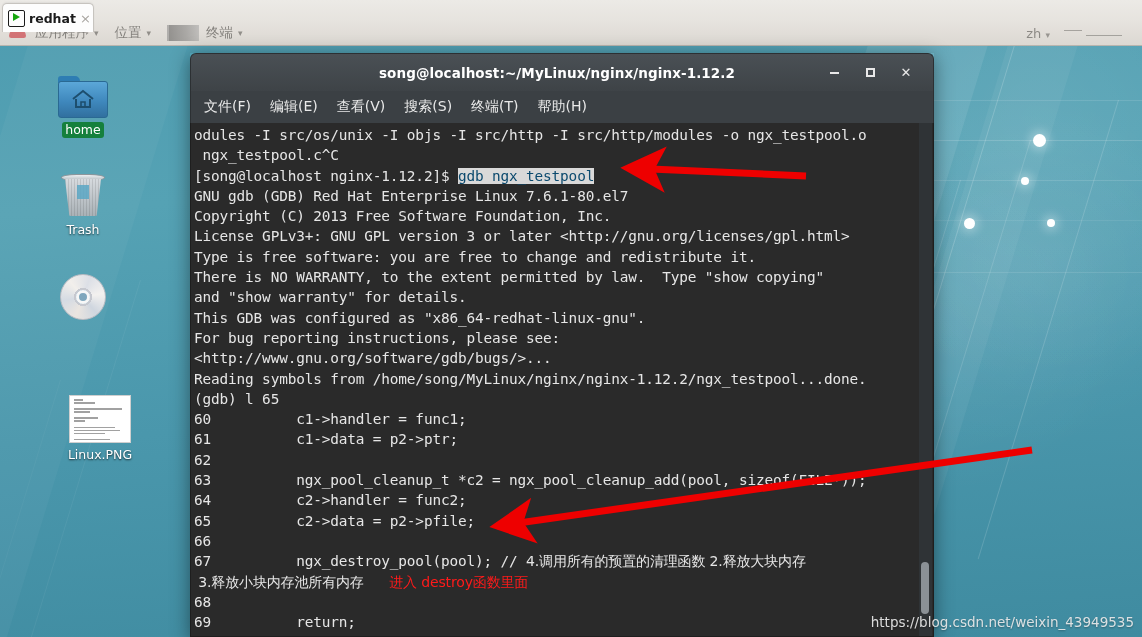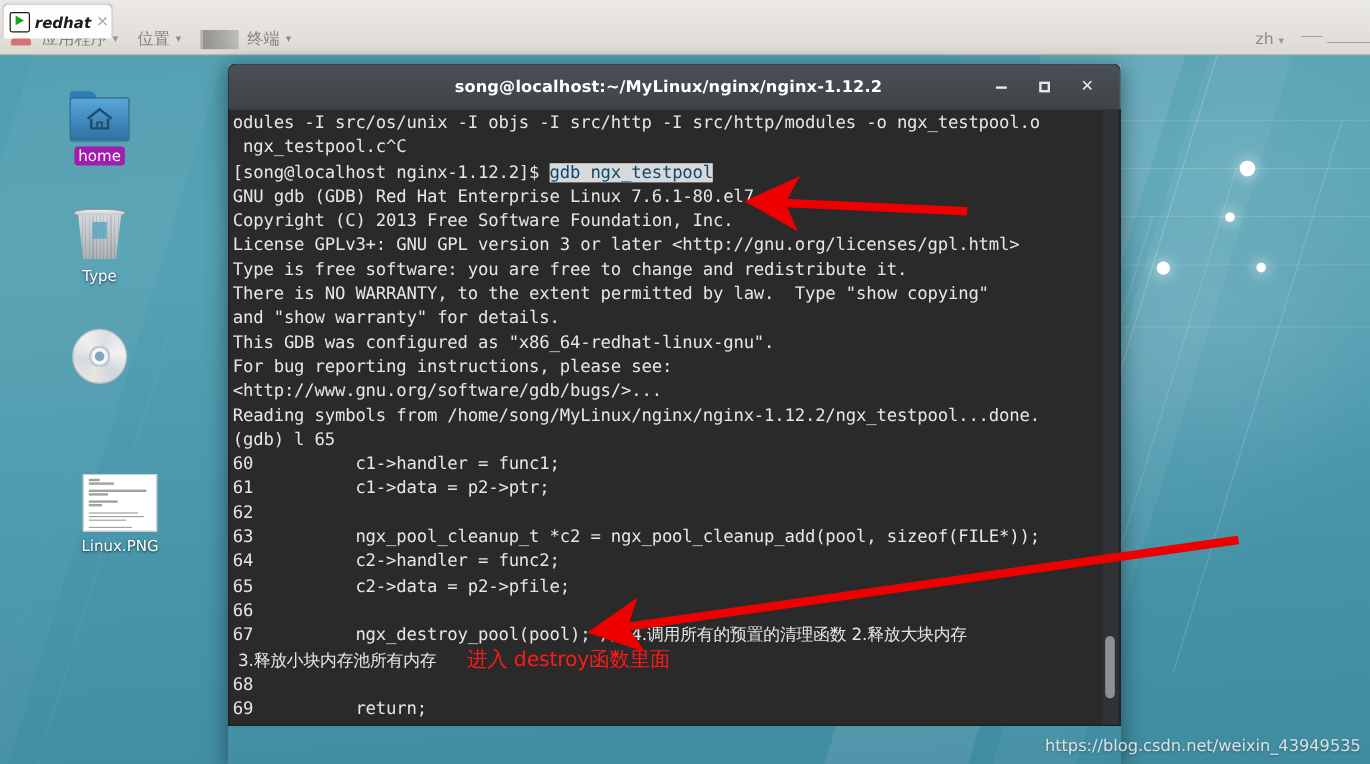--- a/index.html
+++ b/index.html
@@ -114,21 +114,21 @@
     background: linear-gradient(to right, #3c3c3c, #6e6e6e 60%, #9a9a9a);
     border-left: 2px solid #7a7a7a;
     margin-right: 2px;
     opacity: 0.75;
   }
   #panel-right {
     margin-left: auto;
     display: flex;
     align-items: center;
     gap: 14px;
-    padding-right: 0;
+    padding-right: 20px;
     font-size: 13px;
     color: #55534f;
     opacity: 0.6;
   }
   .panel-clock-glyph {
     display: inline-block;
     width: 58px;
     height: 14px;
     background:
       linear-gradient(to bottom, transparent 4px, #55534f 4px, #55534f 5px, transparent 5px),
@@ -148,21 +148,20 @@
     background: #fdfdfd;
     border: 1px solid #c7c4bf;
     border-bottom: none;
     border-radius: 5px 5px 0 0;
     display: flex;
     align-items: center;
     padding: 0 5px;
     box-sizing: border-box;
     gap: 4px;
     box-shadow: 0 -1px 2px rgba(0,0,0,0.06);
-    font-style: italic;
   }
   #vmtab-icon {
     width: 15px; height: 15px;
     border: 1.6px solid #1a1a1a;
     border-radius: 2px;
     position: relative;
     flex: 0 0 auto;
   }
   #vmtab-icon::after {
     content: "";
@@ -203,21 +202,21 @@
     display: inline-block;
     margin-top: 4px;
     font-size: 12.5px;
     color: #ffffff;
     line-height: 16px;
     text-shadow: 0 1px 2px rgba(0,0,0,0.75);
     padding: 0 3px;
     border-radius: 3px;
   }
   .desk-label.selected {
-    background: #a21caf;
+    background: #15803d;
     text-shadow: none;
   }
 
   
   .folder {
     width: 50px; height: 42px;
     position: relative;
   }
   .folder .tab {
     position: absolute; left: 0; top: 0;
@@ -409,21 +408,21 @@
     background: #d9d9d9;
     color: #0c4a6e;
   }
   #term-text .cn {
     font-family: "DejaVu Sans", sans-serif;
     font-size: 14px;
   }
   #term-text .red-note {
     color: #ff1a1a;
     font-family: "DejaVu Sans", sans-serif;
-    font-size: 17px;
+    font-size: 14px;
   }
   #term-scrollbar {
     position: absolute;
     right: 1px; top: 0;
     width: 13px;
     height: 100%;
     background: #2f3336;
   }
   #term-scroll-thumb {
     position: absolute;
@@ -538,21 +537,21 @@
   </div>
 
   <div class="desk-icon" style="left:18px; top:160px;">
     <div class="glyph">
       <div class="trash">
         <div class="lid"></div>
         <div class="can"></div>
         <div class="paper"></div>
       </div>
     </div>
-    <span class="desk-label">Type</span>
+    <span class="desk-label">Trash</span>
   </div>
 
   <div class="desk-icon" style="left:18px; top:262px;">
     <div class="glyph">
       <div class="cd"></div>
     </div>
   </div>
 
   <div class="desk-icon" style="left:35px; top:385px;">
     <div class="glyph">
@@ -586,20 +585,28 @@
         <span class="winbtn">
             <span class="minglyph"></span>
           </span>
         <span class="winbtn">
             <span class="maxglyph"></span>
           </span>
         <span class="winbtn">✕</span>
       </div>
     </div>
 
+    <div id="term-menubar">
+      <span class="menu-item">文件(F)</span>
+      <span class="menu-item">编辑(E)</span>
+      <span class="menu-item">查看(V)</span>
+      <span class="menu-item">搜索(S)</span>
+      <span class="menu-item">终端(T)</span>
+      <span class="menu-item">帮助(H)</span>
+    </div>
 
     <div id="term-body">
       <div id="term-text"><span>odules -I src/os/unix -I objs -I src/http -I src/http/modules -o ngx_testpool.o</span>
 <span> ngx_testpool.c^C</span>
 <span>[song@localhost nginx-1.12.2]$ </span><span class="hl">gdb ngx_testpool</span>
 <span>GNU gdb (GDB) Red Hat Enterprise Linux 7.6.1-80.el7</span>
 <span>Copyright (C) 2013 Free Software Foundation, Inc.</span>
 <span>License GPLv3+: GNU GPL version 3 or later &lt;http://gnu.org/licenses/gpl.html&gt;</span>
 <span>Type is free software: you are free to change and redistribute it.</span>
 <span>There is NO WARRANTY, to the extent permitted by law.  Type "show copying"</span>

